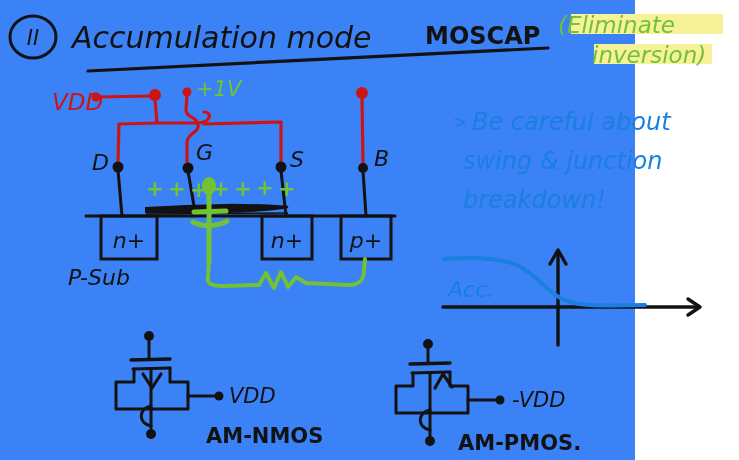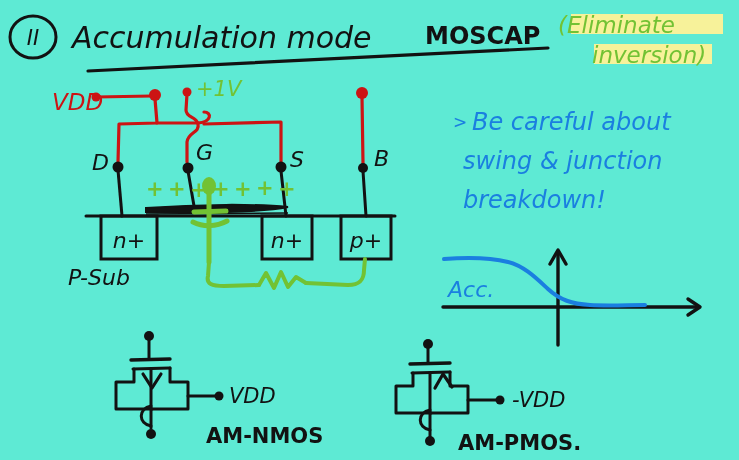--- a/index.html
+++ b/index.html
@@ -1,18 +1,18 @@
 <!DOCTYPE html>
 <html><head>
 <meta charset="utf-8">
 <title>Accumulation mode MOSCAP</title>
 <style>
   html,body{margin:0;padding:0;background:#ffffff;}
   body{width:739px;height:460px;overflow:hidden;font-family:"DejaVu Sans",sans-serif;}
-  #page{position:relative;width:739px;height:460px;background:#5eead4;}
+  #page{position:relative;width:635px;height:460px;background:#3b82f6;}
   svg#board{position:absolute;left:0;top:0;width:739px;height:460px;}
   .hand{font-family:"DejaVu Sans",sans-serif;font-style:italic;}
   .blk{fill:#121212;}
   .red{fill:#cc1414;}
   .grn{fill:#72c234;}
   .blu{fill:#1a7fe0;}
   text{white-space:pre;}
 </style>
 </head>
 <body>

